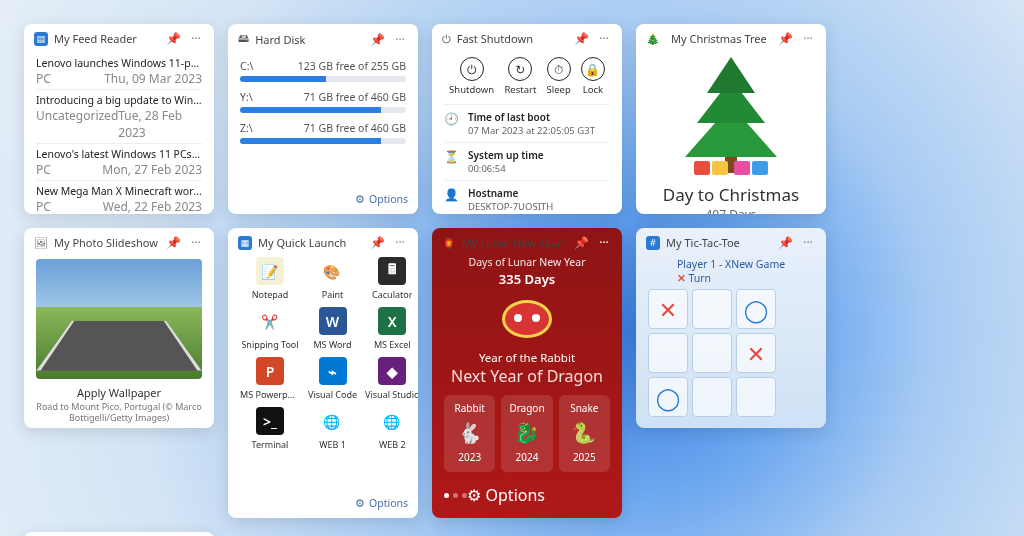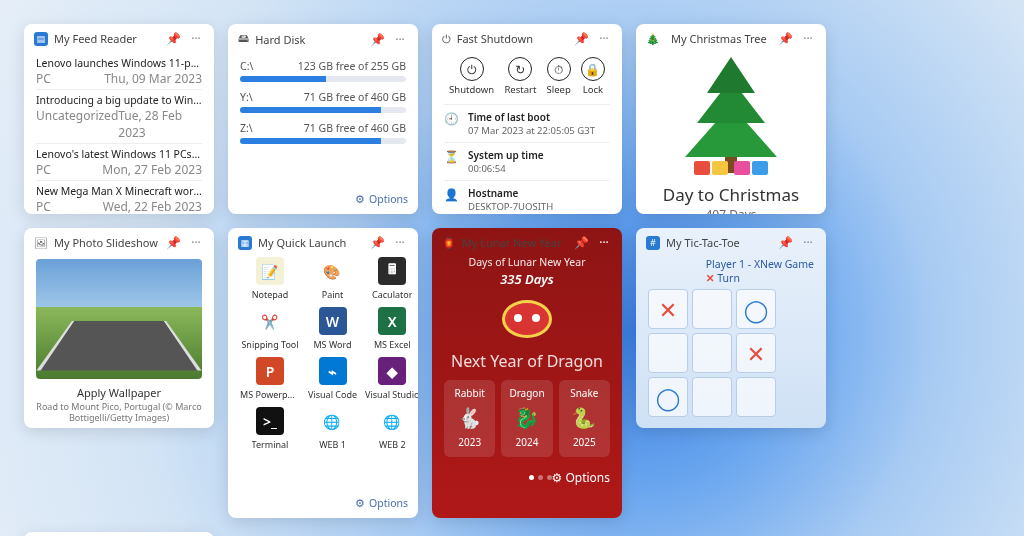--- a/index.html
+++ b/index.html
@@ -79,36 +79,36 @@
   
   .ql-grid { display: grid; grid-template-columns: repeat(3, 1fr); gap: 6px 8px; }
   .ql-item { display: flex; flex-direction: column; align-items: center; gap: 3px; cursor: pointer; }
   .ql-ico { width: 28px; height: 28px; border-radius: 4px; display: flex; align-items: center; justify-content: center; font-size: 14px; color: #fff; font-weight: 600; }
   .ql-lbl { font-size: 9px; color: #333; text-align: center; white-space: nowrap; overflow: hidden; text-overflow: ellipsis; max-width: 60px; }
 
   
   .lunar { background: linear-gradient(#8e1414, #b01818); color: #fff; }
   .lunar .whead { color: #fff; } .lunar .whead .pin, .lunar .whead .more { color: #fff; }
   .lunar-body { text-align: center; padding: 2px 12px 6px; }
-  .lunar-sub { font-size: 10.5px; opacity: .9; } .lunar-days { font-size: 13px; font-weight: 600; margin: 1px 0 6px; font-style: italic; }
+  .lunar-sub { font-size: 10.5px; opacity: .9; } .lunar-days { font-size: 13px; font-weight: 600; margin: 1px 0 6px; }
   .lion { width: 70px; height: 50px; margin: 0 auto 6px; position: relative; }
   .lion-face { position: absolute; inset: 6px 10px; background: #d83434; border-radius: 50%; border: 3px solid #f6d24a; }
   .lion-eye { position: absolute; top: 20px; width: 8px; height: 8px; background: #fff; border-radius: 50%; }
   .le1 { left: 22px; } .le2 { right: 22px; }
   .lunar-yr { font-size: 11.5px; } .lunar-next { font-size: 16px; opacity: .85; margin-bottom: 8px; }
   .lunar-cards { display: flex; gap: 6px; justify-content: space-between; }
   .lcard { background: rgba(255,255,255,.12); border-radius: 6px; padding: 6px 8px 8px; width: 54px; font-size: 10px; }
   .lcard .sym { font-size: 20px; margin: 4px 0; color: #ffb3b3; }
-  .lunar-foot { display: flex; justify-content: flex-end; align-items: center; padding: 6px 12px 10px; font-size: 12px; }
+  .lunar-foot { display: flex; justify-content: flex-start; align-items: center; padding: 6px 12px 10px; font-size: 16px; }
   .dots { display: flex; gap: 4px; } .dot { width: 5px; height: 5px; border-radius: 50%; background: rgba(255,255,255,.4); }
   .dot.on { background: #fff; }
 
   
   .ttt { background: linear-gradient(#e9f1fb, #cfe1f5); }
-  .ttt-top { display: flex; justify-content: flex-end; font-size: 10.5px; color: #2a5aa0; margin-bottom: 4px; }
+  .ttt-top { display: flex; justify-content: center; font-size: 10.5px; color: #2a5aa0; margin-bottom: 4px; }
   .ttt-grid { display: grid; grid-template-columns: repeat(3, 40px); grid-template-rows: repeat(3, 40px); gap: 4px; margin: 4px 0; }
   .cell { background: rgba(255,255,255,.65); border: 1px solid #b8cde6; border-radius: 4px; display: flex; align-items: center; justify-content: center; font-size: 22px; cursor: pointer; }
   .cell.x { color: #e74c3c; } .cell.o { color: #2a7ad4; }
 
   
   .sq { width: 14px; height: 14px; border-radius: 3px; display: inline-flex; align-items: center; justify-content: center; font-size: 9px; color: #fff; }
 </style>
 </head>
 <body>
 
@@ -372,20 +372,21 @@
         <span class="more">···</span>
       </div>
       <div class="lunar-body">
         <div class="lunar-sub">Days of Lunar New Year</div>
         <div class="lunar-days">335 Days</div>
         <div class="lion">
           <div class="lion-face"></div>
             <div class="lion-eye le1"></div>
             <div class="lion-eye le2"></div>
         </div>
+        <div class="lunar-yr">Year of the Rabbit</div>
         <div class="lunar-next">Next Year of Dragon</div>
         <div class="lunar-cards" id="lunar-cards">
             <div class="lcard">
        <div>Rabbit</div>
        <div class="sym">🐇</div>
        <div>2023</div>
      </div>
             <div class="lcard">
        <div>Dragon</div>
        <div class="sym">🐉</div>

